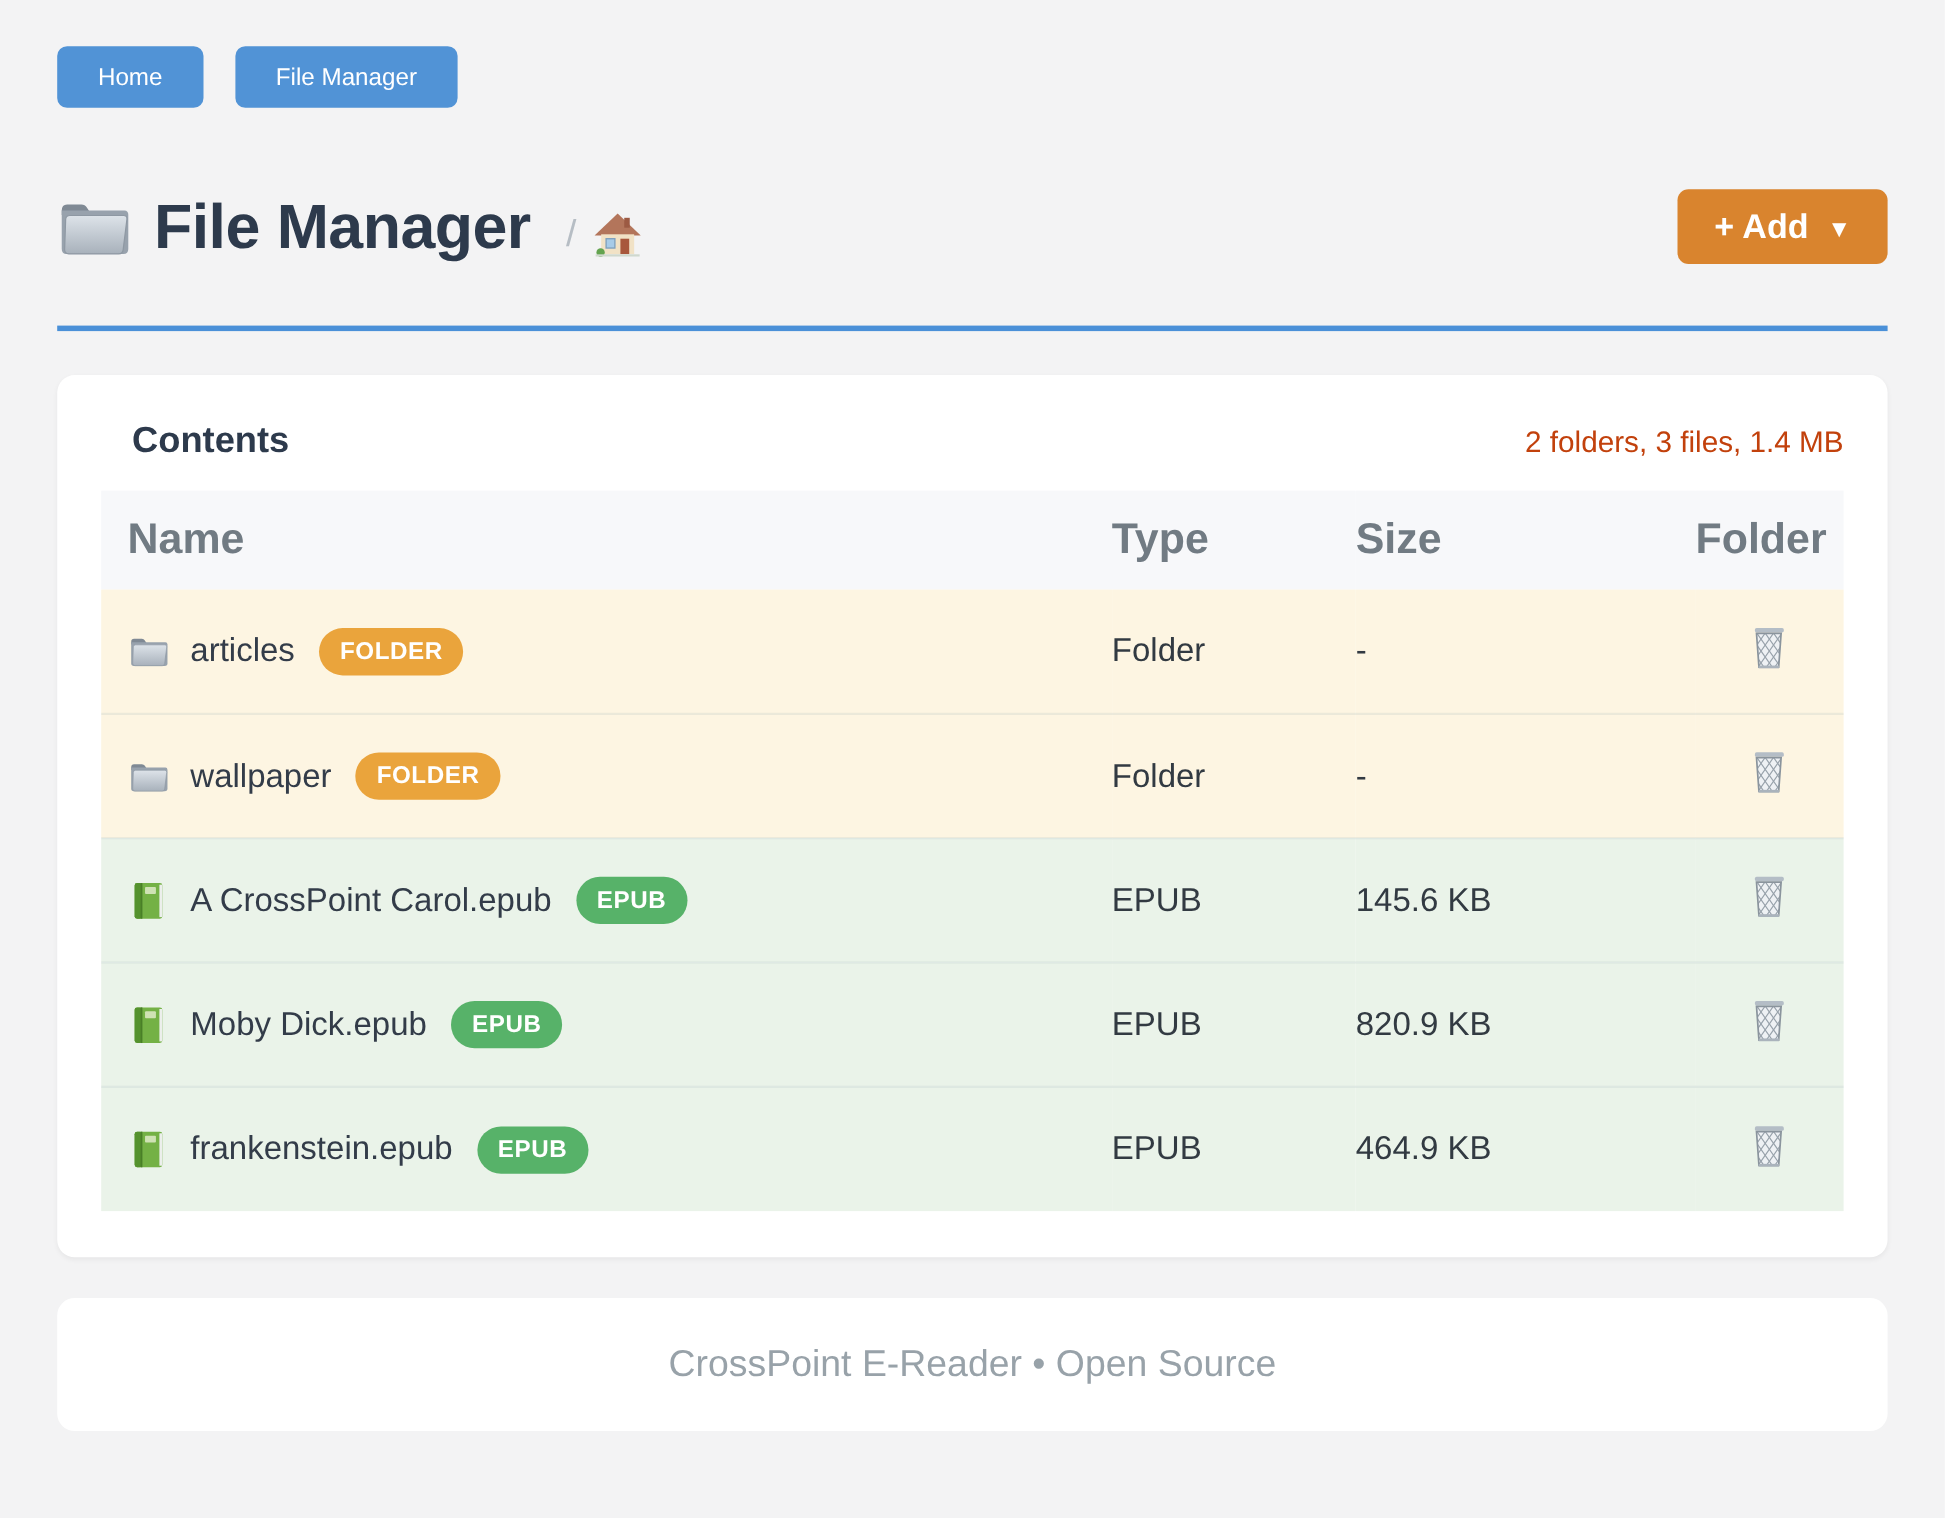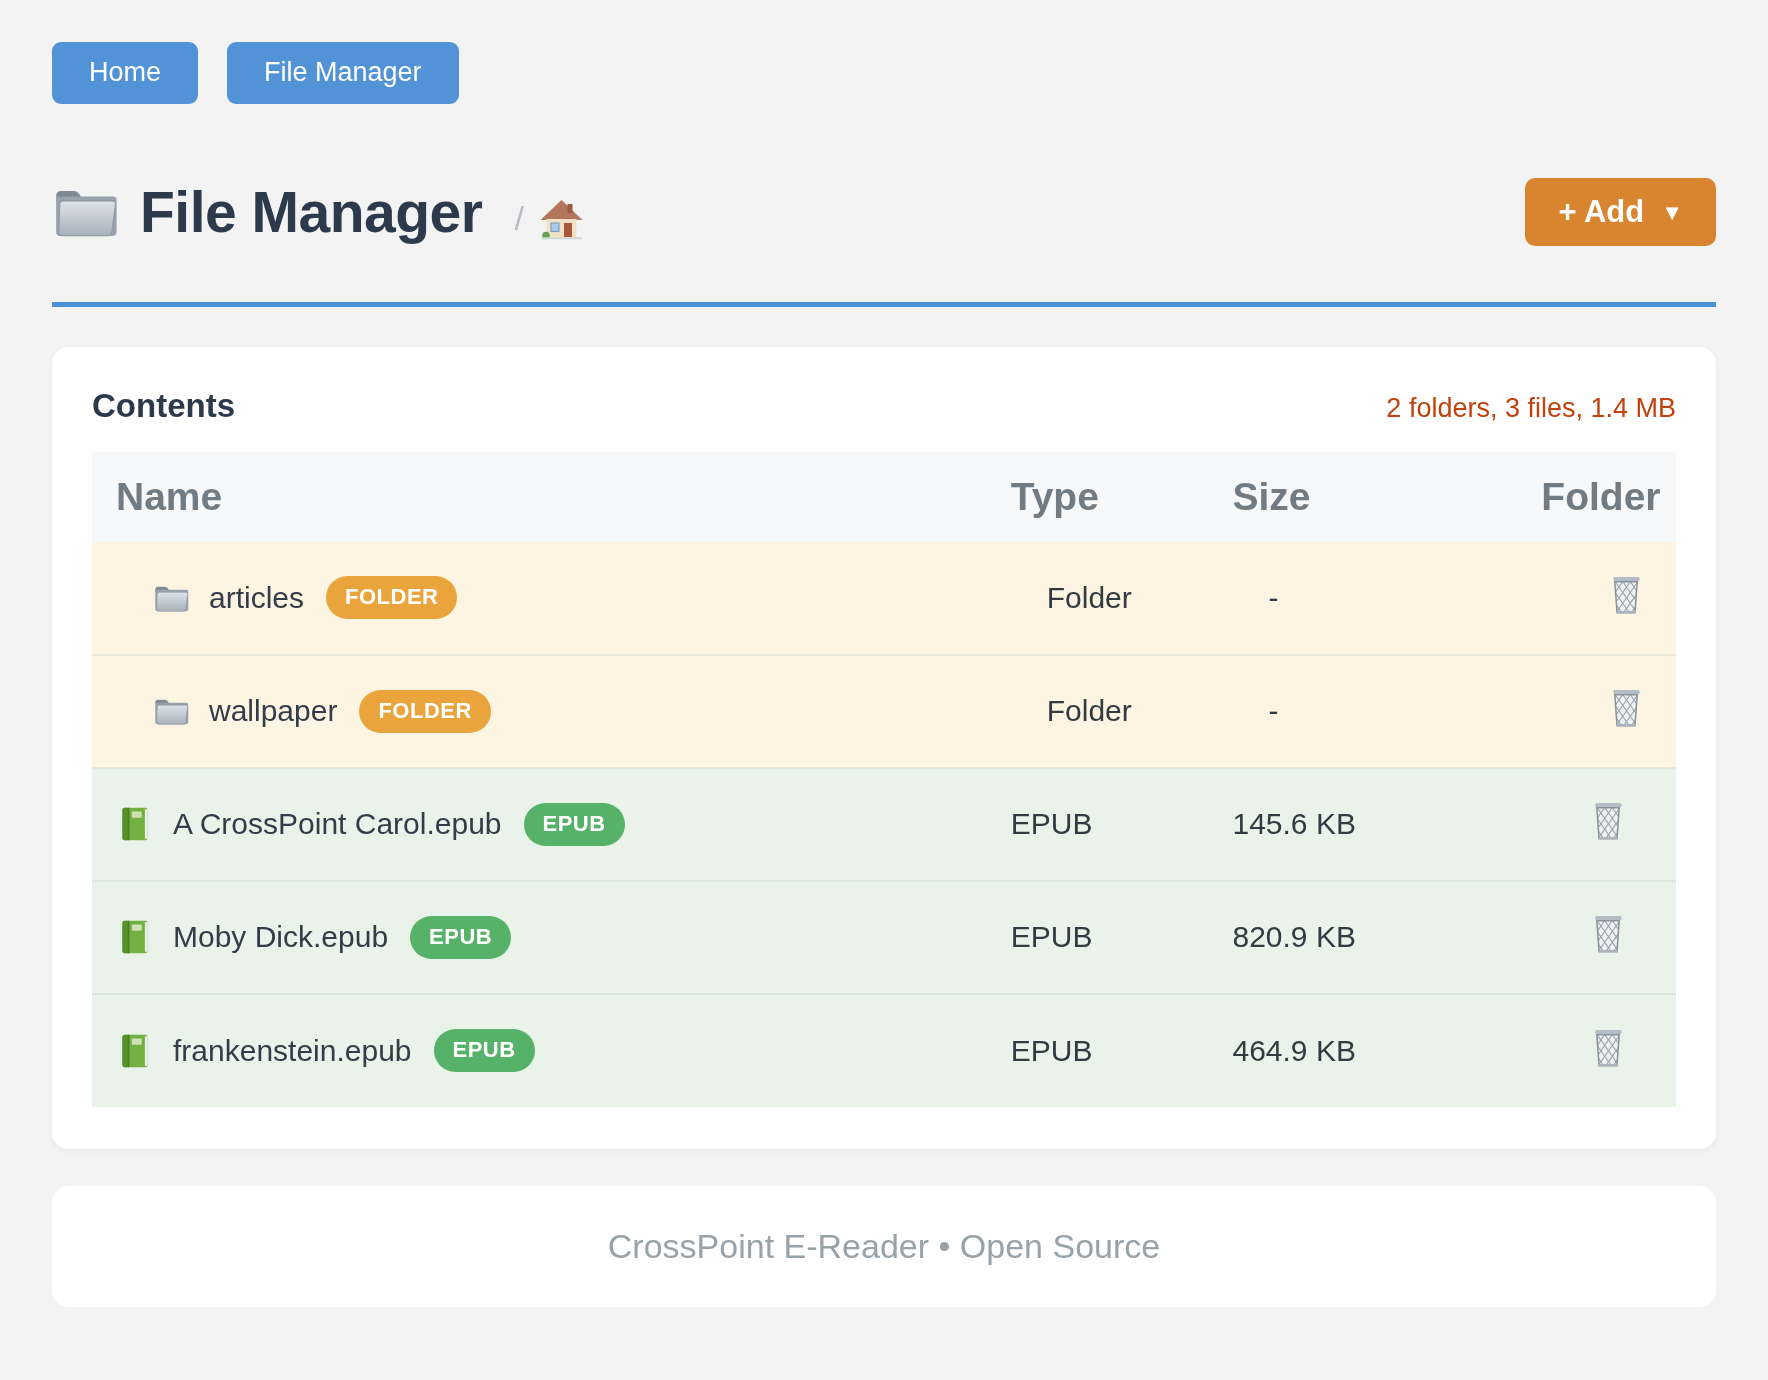--- a/index.html
+++ b/index.html
@@ -11,21 +11,21 @@
     overflow: hidden;
   }
   .hidden-defs { position: absolute; width: 0; height: 0; }
 
   
   .topnav { display: flex; gap: 29px; padding: 42px 0 0 52px; }
   .nav-btn {
     background: var(--nav-blue, #5193d6);
     color: #fff;
     font-family: inherit;
-    font-size: 27px;
+    font-size: 22px;
     padding: 16px 37px;
     border: none;
     border-radius: 9px;
     cursor: pointer;
     line-height: 1.1;
   }
 
   
   .page-header { display: flex; align-items: center; margin: 74px 52px 0; }
   .title-folder-icon { width: 66px; height: 57px; flex: 0 0 auto; }
@@ -54,37 +54,37 @@
   .rule { height: 5px; background: var(--accent-rule-blue, #4a90d8); margin: 56px 52px 0; }
 
   
   .card {
     background: #fff;
     border-radius: 16px;
     margin: 40px 52px 0;
     padding: 40px 40px 42px;
     box-shadow: 0 2px 5px rgba(0,0,0,0.05);
   }
-  .card-head { display: flex; align-items: baseline; justify-content: space-between; }
+  .card-head { display: flex; align-items: baseline; justify-content: space-between; margin-left: 28px; }
   .card-title { font-size: 33px; font-weight: 700; color: #2d3a4c; }
   .card-summary { font-size: 27px; color: #c2410c; }
 
   table { width: 100%; border-collapse: collapse; table-layout: fixed; margin-top: 27px; }
   thead th {
     background: #f7f8fa;
     text-align: left;
     color: #717b83;
     font-size: 39px;
     font-weight: 700;
     padding: 23px 0;
   }
   th.col-name { padding-left: 24px; }
   tbody tr { height: 113px; }
   tbody td { vertical-align: middle; font-size: 30px; color: #323a42; }
-  tbody tr.row-folder td { background: var(--folder-row-bg, #fdf5e2); padding-left: 36px; }
+  tbody tr.row-folder td { background: var(--folder-row-bg, #fdf5e2); }
   tbody tr.row-epub td { background: var(--epub-row-bg, #eaf3e9); }
   tbody tr + tr td { border-top: 2px solid rgba(145, 165, 172, 0.16); }
 
   .name-wrap { display: flex; align-items: center; padding-left: 24px; }
   .row-icon-slot { display: inline-flex; width: 38px; justify-content: center; }
   .row-icon-slot svg { width: 36px; height: 36px; }
   .file-name { margin-left: 19px; color: #333c49; }
   .badge {
     margin-left: 22px;
     font-size: 22px;

